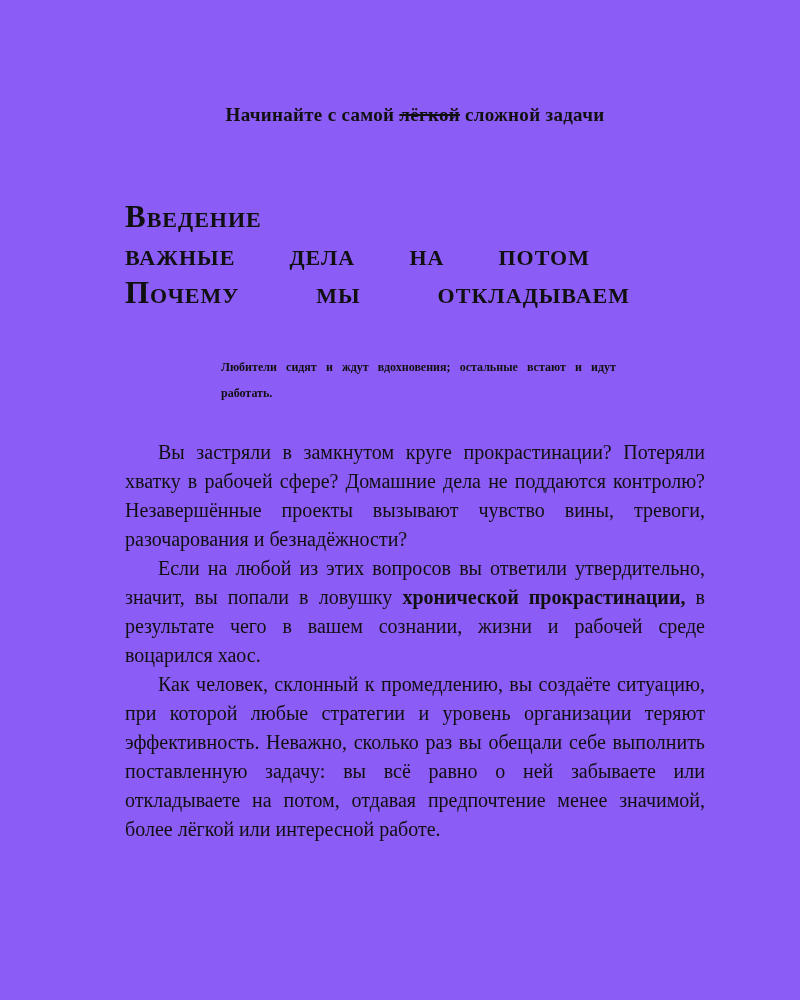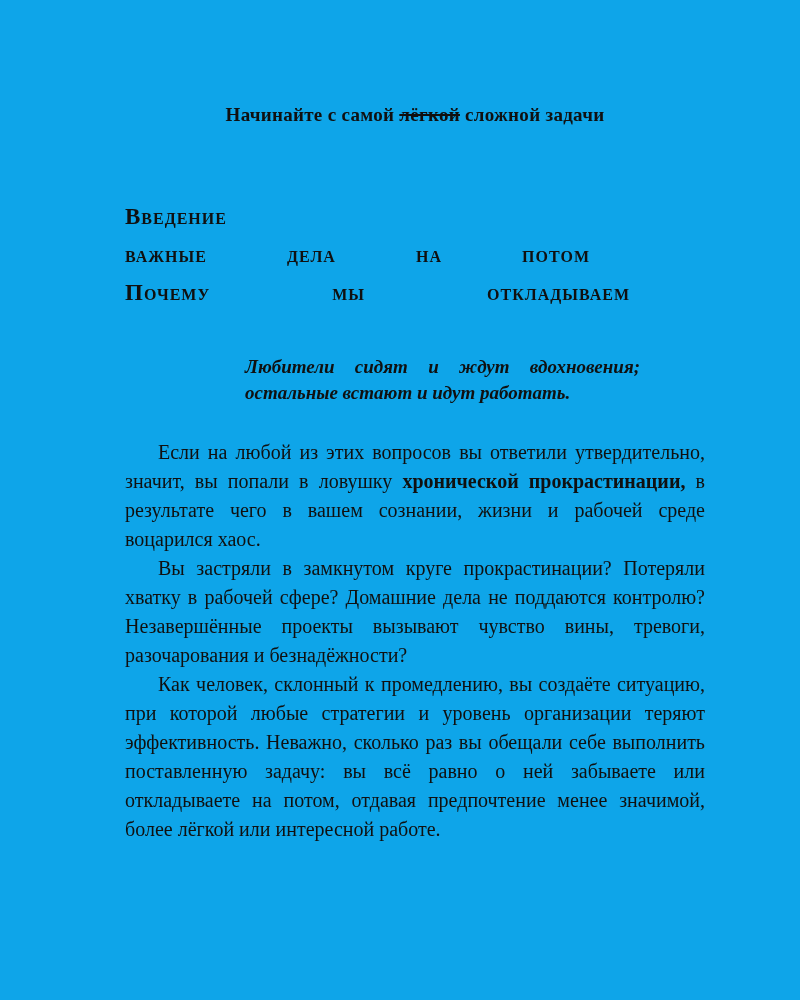--- a/index.html
+++ b/index.html
@@ -4,21 +4,21 @@
 <style>
   html, body {
     margin: 0;
     padding: 0;
     background: #ffffff;
   }
   .page {
     position: relative;
     width: 800px;
     height: 1000px;
-    background: #0ea5e9;
+    background: #8b5cf6;
     color: #101010;
     font-family: "Liberation Serif", "DejaVu Serif", serif;
     box-sizing: border-box;
     overflow: hidden;
   }
   .content {
     position: absolute;
     left: 125px;
     top: 0;
     width: 580px;
@@ -32,38 +32,37 @@
     white-space: nowrap;
   }
   .struck {
     text-decoration: line-through;
     text-decoration-thickness: 2px;
   }
   .chapter-title {
     margin: 72px 0 0 0;
     font-weight: bold;
     font-variant: small-caps;
-    font-size: 23px;
+    font-size: 31px;
     letter-spacing: 1px;
     line-height: 38px;
   }
   .title-line { text-align: left; }
   .title-line.justified {
     text-align: justify;
     text-align-last: justify;
   }
   .title-line2 { width: 505px; }
   .title-line3 { width: 465px; }
   .epigraph {
     margin-top: 42px;
-    margin-left: 120px;
+    margin-left: 96px;
     width: 395px;
     font-weight: bold;
-    font-style: italic;
-    font-size: 19px;
+    font-size: 12px;
     line-height: 26px;
   }
   .epigraph-text {
     margin: 0;
     text-align: justify;
   }
   .epigraph-attr {
     margin: 2px 0 0 0;
     text-align: right;
   }
@@ -93,19 +92,19 @@
       <div class="title-line title-line1">Введение</div>
       <div class="title-line justified title-line3">важные дела на потом</div>
       <div class="title-line justified title-line2">Почему мы откладываем</div>
     </div>
 
     <div class="epigraph">
       <p class="epigraph-text">Любители сидят и ждут вдохновения; остальные встают и идут работать.</p>
     </div>
 
     <div class="body-text">
+      <p>Вы застряли в замкнутом круге прокрастинации? Потеряли хватку в рабочей сфере? Домашние дела не поддаются контролю? Незавершённые проекты вызывают чувство вины, тревоги, разочарования и безнадёжности?</p>
       <p><span>Если на любой из этих вопросов вы ответили утвердительно, значит, вы попали в ловушку </span><strong>хронической прокрастинации,</strong><span> в результате чего в вашем сознании, жизни и рабочей среде воцарился хаос.</span></p>
-      <p>Вы застряли в замкнутом круге прокрастинации? Потеряли хватку в рабочей сфере? Домашние дела не поддаются контролю? Незавершённые проекты вызывают чувство вины, тревоги, разочарования и безнадёжности?</p>
       <p>Как человек, склонный к промедлению, вы создаёте ситуацию, при которой любые стратегии и уровень организации теряют эффективность. Неважно, сколько раз вы обещали себе выполнить поставленную задачу: вы всё равно о ней забываете или откладываете на потом, отдавая предпочтение менее значимой, более лёгкой или интересной работе.</p>
     </div>
 
   </div>
 </div>
 
 </body></html>

